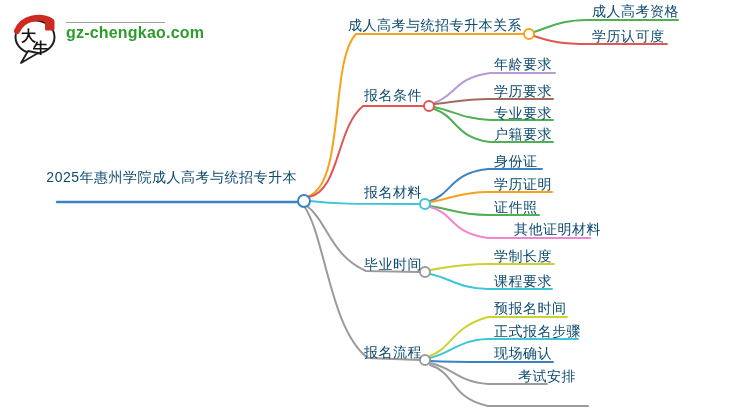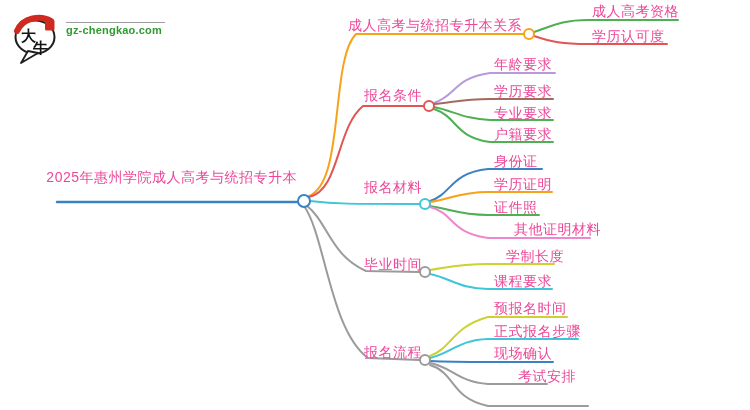--- a/index.html
+++ b/index.html
@@ -3,27 +3,27 @@
 <meta charset="utf-8">
 <style>
   html,body{margin:0;padding:0;background:#fff;}
   #canvas{
     position:relative;width:750px;height:410px;overflow:hidden;background:#fff;
     font-family:"Liberation Sans","DejaVu Sans",sans-serif;
   }
   #mindmap-svg{position:absolute;left:0;top:0;}
   .lbl{
     position:absolute;font-size:14px;line-height:1.1;white-space:nowrap;
-    color:#ec4899;letter-spacing:0.5px;
+    color:#0c4a6e;letter-spacing:0.5px;
   }
   #logo{position:absolute;left:12px;top:12px;display:flex;align-items:flex-start;}
   #logo-text{margin-left:4px;padding-top:8px;}
   #logo-title{font-size:15px;font-weight:bold;letter-spacing:1px;}
   #logo-sep{height:1px;width:99px;background:#9e9e9e;margin:2px 0 1px 0;}
-  #logo-domain{font-size:11px;font-weight:bold;letter-spacing:0.2px;}
+  #logo-domain{font-size:16px;font-weight:bold;letter-spacing:0.2px;}
 </style>
 </head>
 <body>
 
 <div id="canvas">
 
   <svg id="mindmap-svg" width="750" height="410" viewBox="0 0 750 410">
     <g fill="none" stroke-width="2" stroke-linecap="round" stroke-linejoin="round">
 
       <path d="M 57 202 L 297 202" stroke-width="2.5" stroke="#3b82c4"></path>
@@ -72,28 +72,28 @@
   <div class="lbl" style="right:228px;top:18px;">成人高考与统招专升本关系</div>
   <div class="lbl" style="left:592px;top:4px;">成人高考资格</div>
   <div class="lbl" style="left:592px;top:29px;">学历认可度</div>
 
   <div class="lbl" style="right:328px;top:88px;">报名条件</div>
   <div class="lbl" style="left:494px;top:57px;">年龄要求</div>
   <div class="lbl" style="left:494px;top:84px;">学历要求</div>
   <div class="lbl" style="left:494px;top:106px;">专业要求</div>
   <div class="lbl" style="left:494px;top:127px;">户籍要求</div>
 
-  <div class="lbl" style="right:328px;top:180px;">报名材料</div>
+  <div class="lbl" style="right:328px;top:186px;font-family:Liberation Mono, monospace;">报名材料</div>
   <div class="lbl" style="left:494px;top:154px;">身份证</div>
   <div class="lbl" style="left:494px;top:177px;">学历证明</div>
   <div class="lbl" style="left:494px;top:200px;">证件照</div>
   <div class="lbl" style="left:514px;top:222px;">其他证明材料</div>
 
   <div class="lbl" style="right:328px;top:257px;">毕业时间</div>
-  <div class="lbl" style="left:506px;top:249px;">学制长度</div>
+  <div class="lbl" style="left:494px;top:249px;">学制长度</div>
   <div class="lbl" style="left:494px;top:274px;">课程要求</div>
 
   <div class="lbl" style="right:328px;top:345px;">报名流程</div>
   <div class="lbl" style="left:494px;top:301px;">预报名时间</div>
   <div class="lbl" style="left:494px;top:324px;">正式报名步骤</div>
   <div class="lbl" style="left:494px;top:346px;">现场确认</div>
   <div class="lbl" style="left:494px;top:369px;margin-left:24px;">考试安排</div>
 
   <div id="logo">
     <svg width="50" height="52" viewBox="0 0 50 52">

